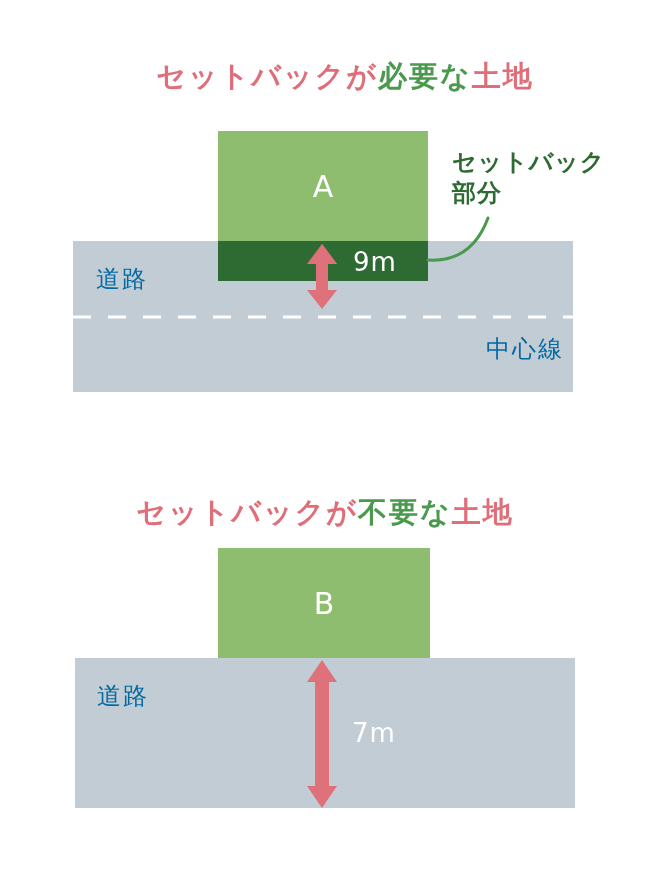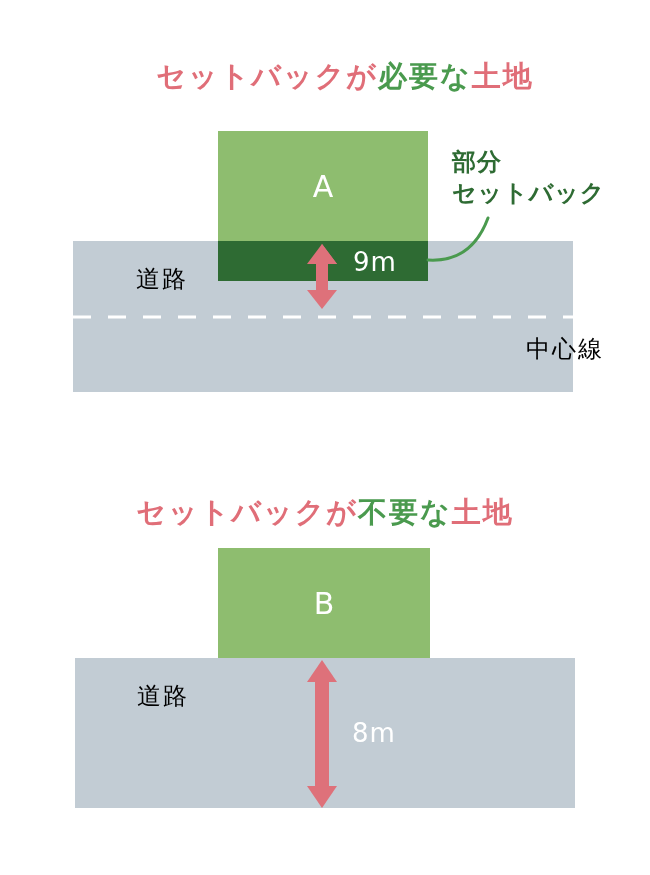--- a/index.html
+++ b/index.html
@@ -3,21 +3,21 @@
 <meta charset="utf-8">
 <style>
   html,body{margin:0;padding:0;background:#ffffff;}
   body{width:650px;height:875px;position:relative;overflow:hidden;font-family:"DejaVu Sans","Liberation Sans",sans-serif;}
   .title{position:absolute;left:0;width:650px;text-align:center;font-size:29px;font-weight:bold;letter-spacing:2px;}
   .pink{color:#e06e78;}
   .green{color:#4a9a4e;}
   .road{position:absolute;background:#c2ccd4;}
   .plot{position:absolute;background:#8ebd6f;color:#fff;font-size:30px;display:flex;align-items:center;justify-content:center;}
   .band{position:absolute;background:#2e6b33;}
-  .white-label{position:absolute;color:#000000;font-size:24px;letter-spacing:2px;margin-left:40px;}
+  .white-label{position:absolute;color:#0369a1;font-size:24px;letter-spacing:2px;}
   .dim{position:absolute;color:#fff;font-size:26px;letter-spacing:1px;}
   .callout{position:absolute;color:#2e6b33;font-size:24px;font-weight:bold;line-height:31px;letter-spacing:1px;}
   svg{position:absolute;left:0;top:0;}
 </style>
 </head>
 <body>
 
 <div class="title" style="top:57px;padding-left:20px;">
   <span class="pink">セットバックが</span><span class="green">必要な</span><span class="pink">土地</span>
 </div>
@@ -26,35 +26,35 @@
 <div class="white-label" style="left:96px;top:263px;">道路</div>
 <div class="white-label" style="left:486px;top:333px;">中心線</div>
 
 <div class="plot" style="left:218px;top:131px;width:210px;height:110px;">
   <span>A</span>
 </div>
 <div class="band" style="left:218px;top:241px;width:210px;height:40px;"></div>
 <div class="dim" style="left:353px;top:247px;">9m</div>
 
 <div class="callout" style="left:452px;top:147px;">
+  <div>セットバック</div>
   <div>部分</div>
-  <div>セットバック</div>
 </div>
 
 <div class="title" style="top:493px;">
   <span class="pink">セットバックが</span><span class="green">不要な</span><span class="pink">土地</span>
 </div>
 
 <div class="road" style="left:75px;top:658px;width:500px;height:150px;"></div>
 <div class="white-label" style="left:97px;top:680px;">道路</div>
 
 <div class="plot" style="left:218px;top:548px;width:212px;height:110px;">
   <span>B</span>
 </div>
-<div class="dim" style="left:352px;top:718px;">8m</div>
+<div class="dim" style="left:352px;top:718px;">7m</div>
 
 <svg width="650" height="875">
 
   <line x1="73" y1="317" x2="573" y2="317" stroke="#ffffff" stroke-width="3" stroke-dasharray="18,17"></line>
 
   <g fill="#de717a">
     <polygon points="322,244 337,264 314,264 314,264"></polygon>
     <polygon points="307,264 322,244 337,264"></polygon>
     <rect x="316" y="263" width="12" height="29"></rect>
     <polygon points="307,290 337,290 322,309"></polygon>

